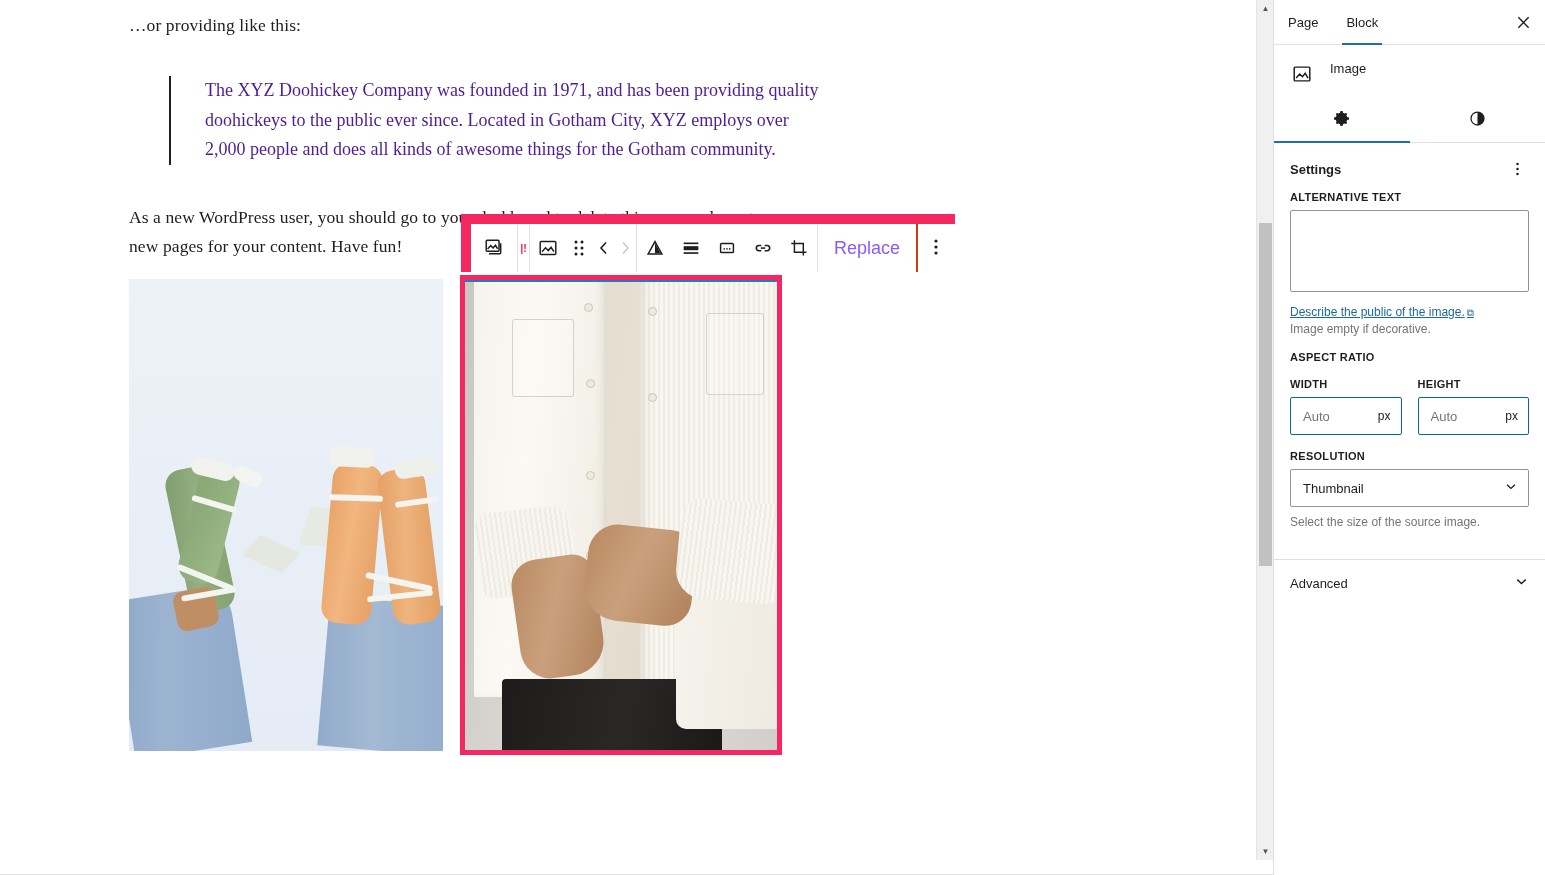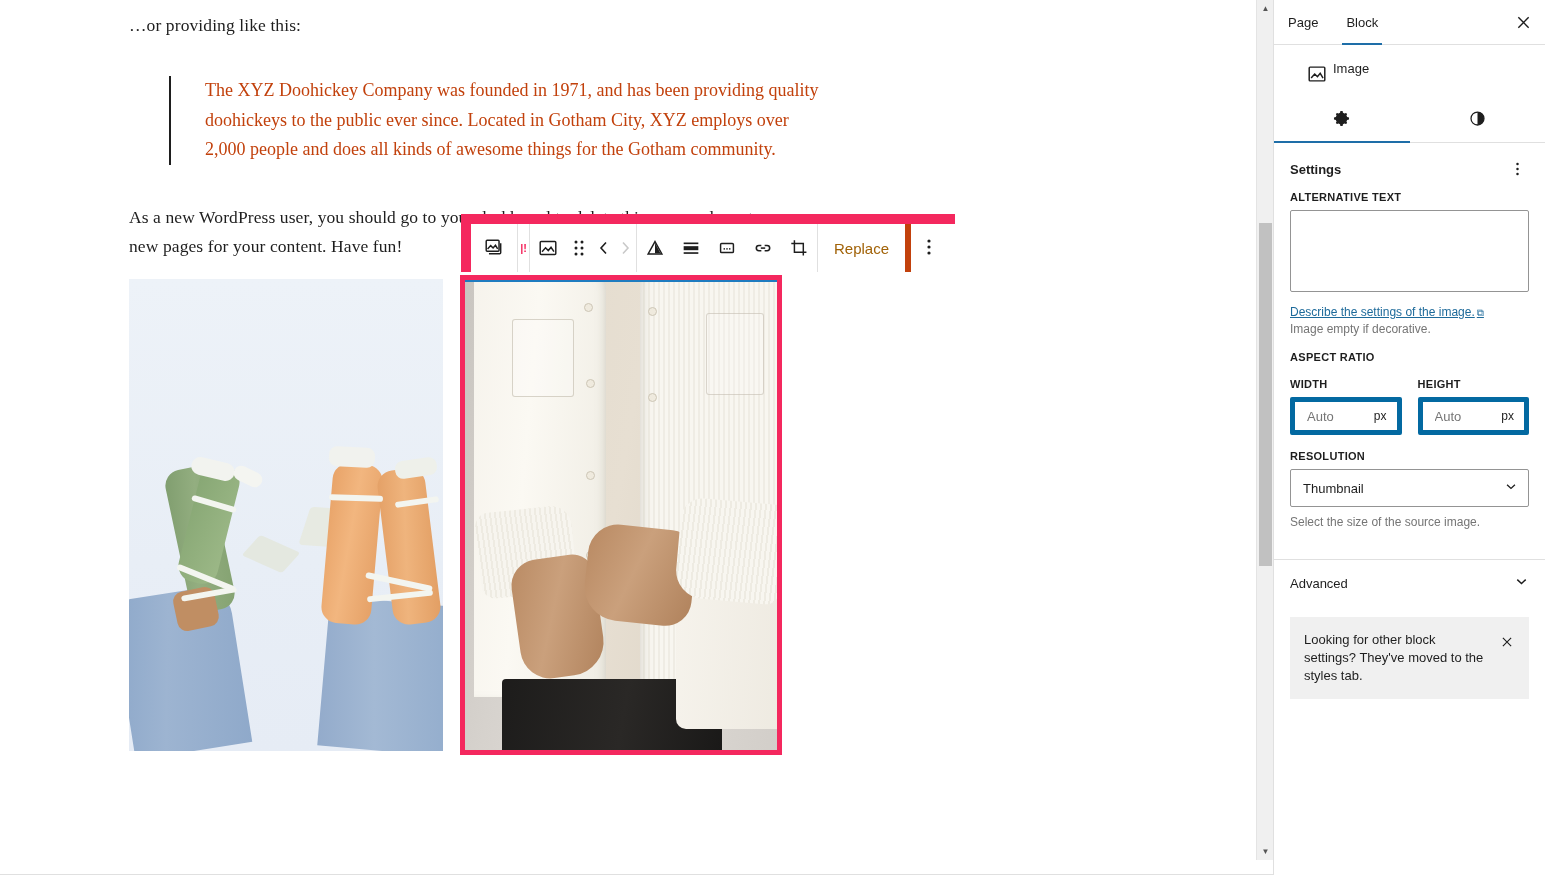--- a/index.html
+++ b/index.html
@@ -53,21 +53,21 @@
     left: 129px;
     top: 60px;
     width: 660px;
     border-left: 2px solid #1e1e1e;
     padding-left: 34px;
   }
   #quote p {
     font-family: "Liberation Serif", serif;
     font-size: 18px;
     line-height: 29.5px;
-    color: #c2410c;
+    color: #4c1d95;
     margin: 0;
   }
 
   #p-body {
     position: absolute;
     left: 129px;
     top: 203px;
     width: 660px;
   }
 
@@ -332,24 +332,24 @@
     display:flex; align-items:center; justify-content:center;
     border-right: 1px solid #e0e0e0;
     font-size: 11px;
     color: #f4285e;
     font-weight: bold;
   }
   #tb-replace {
     padding: 0 16px;
     height: 100%;
     display: flex; align-items: center;
-    font-size: 15px;
-    color: #a16207;
+    font-size: 18px;
+    color: #8b5cf6;
     cursor: pointer;
-    border-right: 6px solid #c2410c;
+    border-right: 2px solid #c2410c;
   }
   #tb-more { width: 36px; }
   .tb-drag {
     width: 26px; height: 46px;
     display:flex; align-items:center; justify-content:center;
     cursor: grab;
   }
   .tb-mover {
     width: 22px; height: 46px;
     display:flex; align-items:center; justify-content:center;
@@ -420,22 +420,22 @@
     margin-left: auto;
     width: 44px;
     display:flex;align-items:center;justify-content:center;
     cursor: pointer;
     font-size: 17px;
     color: #1e1e1e;
   }
 
   #blockcard {
     display: flex;
-    padding: 16px 16px 12px 31px;
-    gap: 4px;
+    padding: 16px 16px 12px 16px;
+    gap: 16px;
   }
   #blockcard-icon {
     width: 24px; height: 24px;
     flex: 0 0 24px;
     display:flex;align-items:center;justify-content:center;
     color: #1e1e1e;
     margin-top: 1px;
   }
   #blockcard-title {
     font-size: 13px;
@@ -546,21 +546,21 @@
 
   #wh-row {
     display: flex;
     gap: 16px;
     margin-top: 15px;
   }
   .wh-col { flex: 1; }
   .num-box {
     position: relative;
     height: 38px;
-    border: 5px solid #0369a1;
+    border: 1px solid #0369a1;
     border-radius: 2px;
     display: flex;
     align-items: center;
     background: #fff;
   }
   .num-box input {
     border: none; outline: none;
     width: 100%;
     padding: 0 34px 0 12px;
     font-family: "Liberation Sans", sans-serif;
@@ -847,21 +847,21 @@
             <circle cx="3" cy="10" r="1.5" fill="#1e1e1e"></circle>
             <circle cx="3" cy="16" r="1.5" fill="#1e1e1e"></circle>
           </svg>
         </div>
       </div>
 
       <div class="field-label">ALTERNATIVE TEXT</div>
       <textarea id="alt-textarea" placeholder="" style=""></textarea>
 
       <span id="alt-help-link">
-        <span>Describe the settings of the image.</span><span id="alt-help-ext">⧉</span>
+        <span>Describe the public of the image.</span><span id="alt-help-ext">⧉</span>
       </span>
       <div id="alt-help-note">Image empty if decorative.</div>
 
       <div class="field-label">ASPECT RATIO</div>
 
       <div id="wh-row">
         <div class="wh-col">
           <div class="field-label">WIDTH</div>
           <div class="num-box">
             <input type="text" placeholder="Auto" style="">
@@ -891,24 +891,16 @@
 
     <div id="advanced-row">
       <span id="advanced-label">Advanced</span>
       <span id="advanced-chevron">
         <svg width="15" height="15" viewBox="0 0 16 16" fill="none" stroke="#1e1e1e" stroke-width="1.5">
           <path d="M3.5 6l4.5 4.2L12.5 6"></path>
         </svg>
       </span>
     </div>
 
-    <div id="notice">
-      <div id="notice-text">Looking for other block settings? They've moved to the styles tab.</div>
-      <div id="notice-close">
-        <svg width="12" height="12" viewBox="0 0 16 16" fill="none" stroke="#1e1e1e" stroke-width="1.5">
-          <path d="M2.5 2.5l11 11M13.5 2.5l-11 11"></path>
-        </svg>
-      </div>
-    </div>
 
   </div>
 
 </div>
 
 </body></html>

